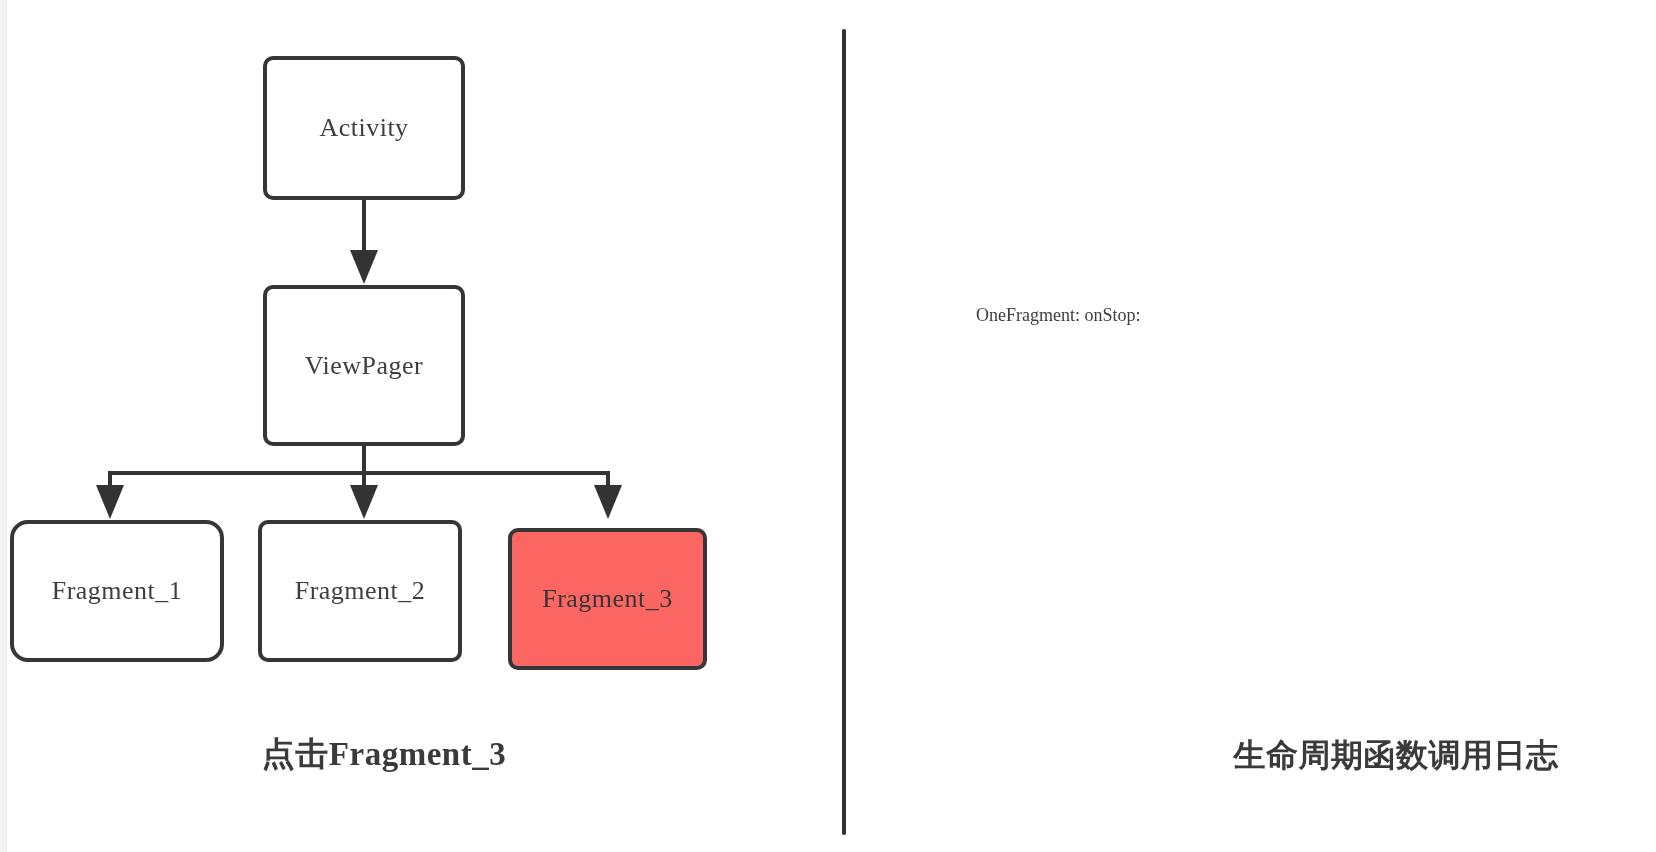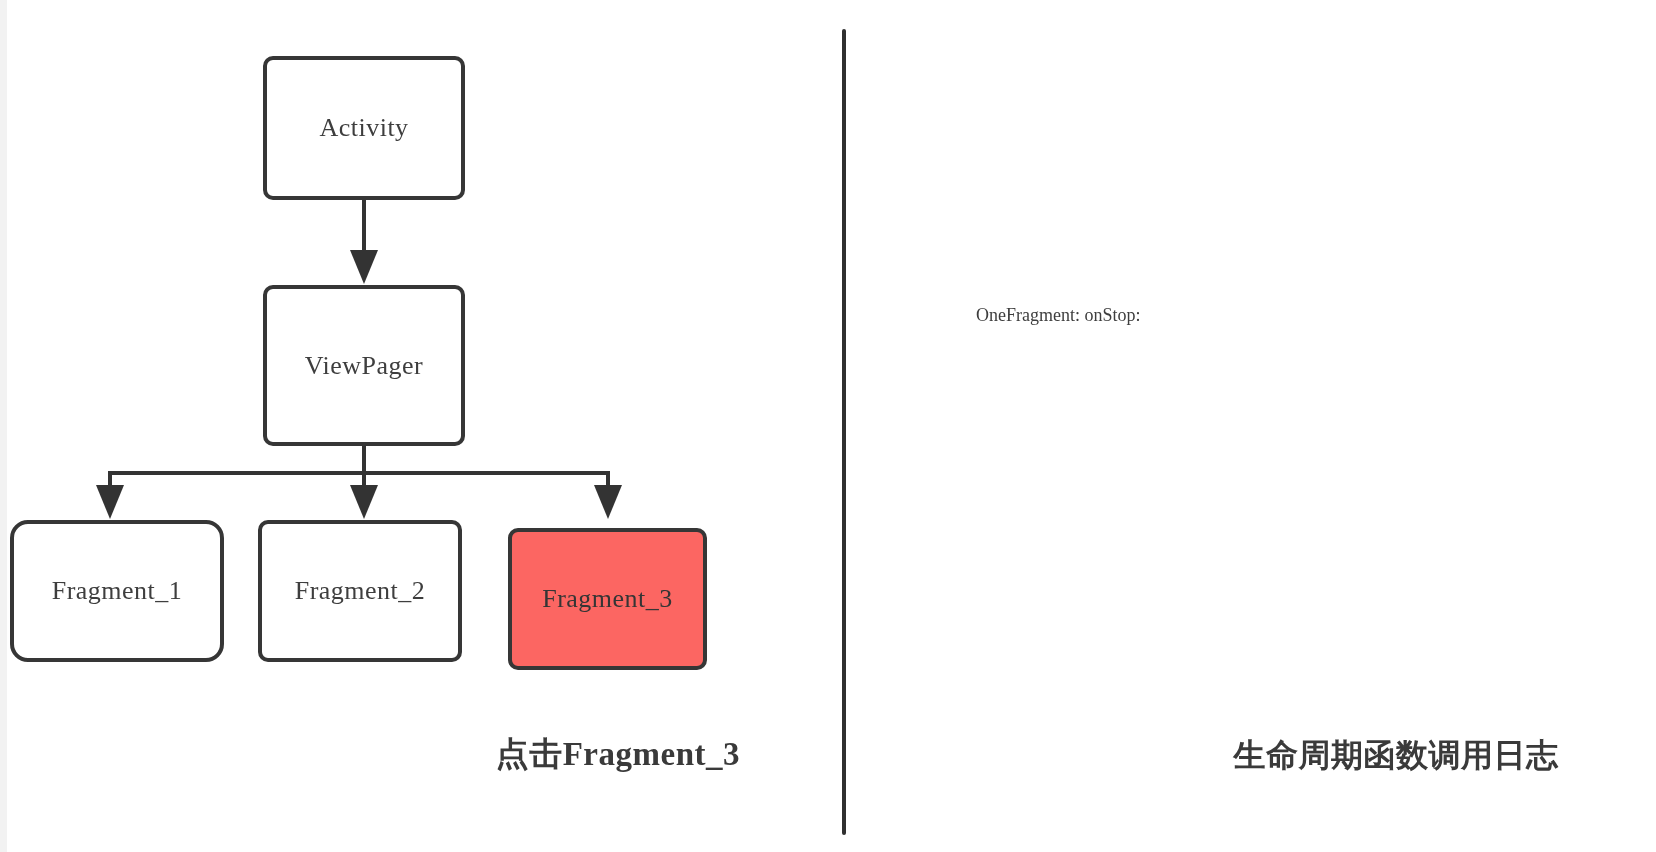--- a/index.html
+++ b/index.html
@@ -43,21 +43,21 @@
     pointer-events: none;
   }
   .caption {
     position: absolute;
     font-size: 33px;
     font-weight: bold;
     color: #3a3a3a;
     text-align: center;
     letter-spacing: 0.5px;
   }
-  #caption-left  { left: 4px;    top: 732px; width: 736px; text-align: right; }
+  #caption-left  { left: 16px;    top: 732px; width: 736px; }
   #caption-right { left: 1096px; top: 734px; width: 600px; font-size: 32px; }
   #divider {
     position: absolute;
     left: 842px; top: 29px;
     width: 4px; height: 806px;
     background: #303030;
     border-radius: 2px;
   }
   #log-block {
     position: absolute;

